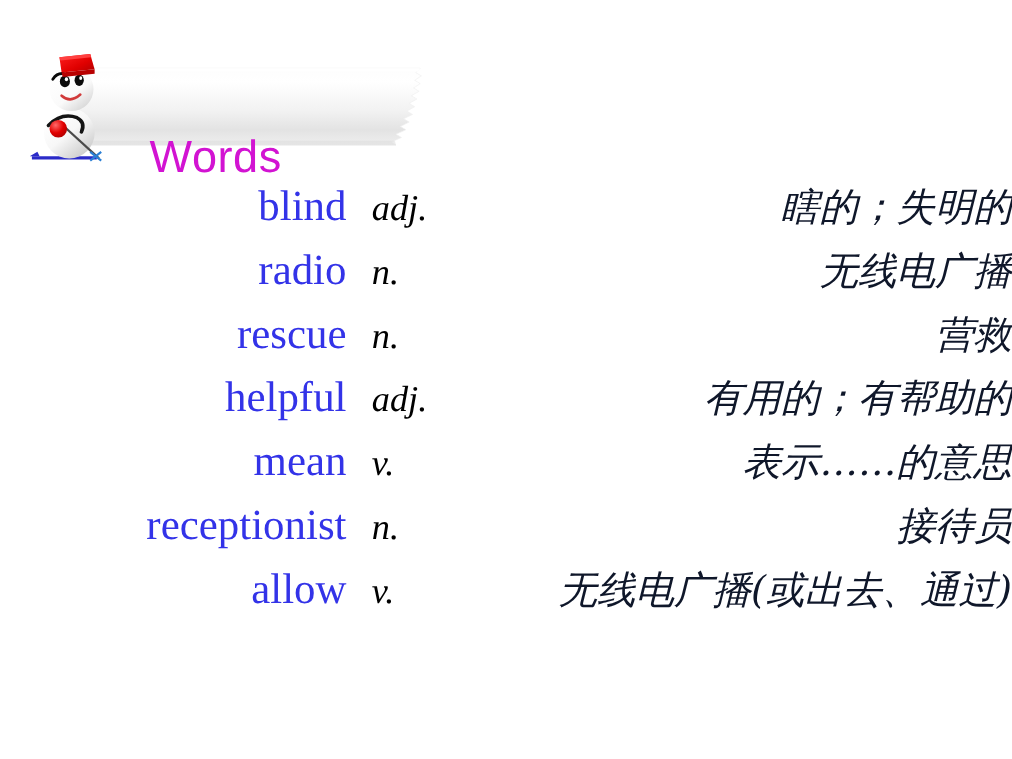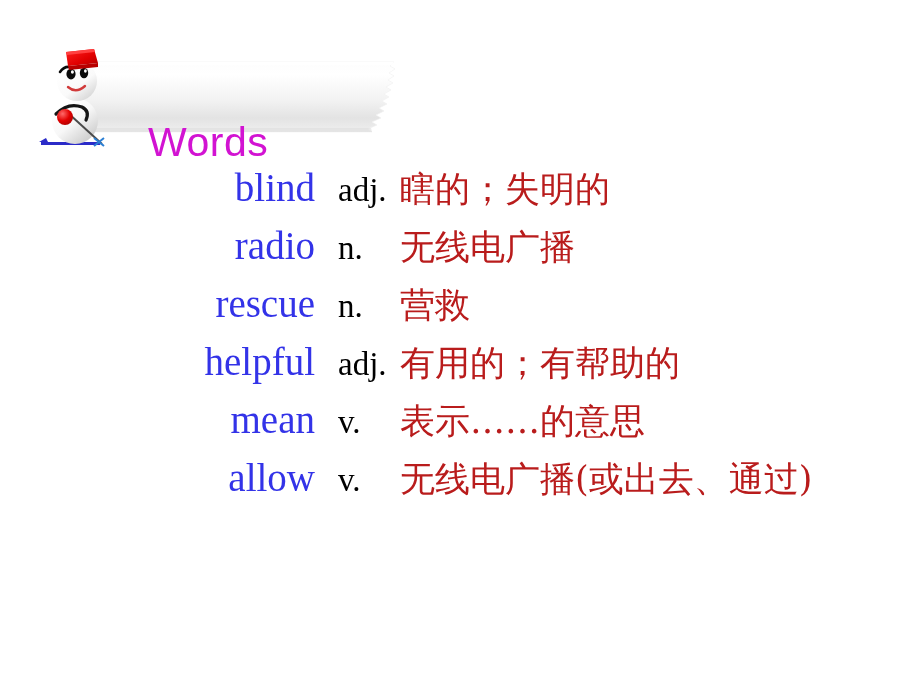--- a/index.html
+++ b/index.html
@@ -33,21 +33,21 @@
     letter-spacing: 1.5px;
     color: #e2e2e2;
     white-space: nowrap;
     z-index: 1;
     user-select: none;
   }
 
   
   .banner-wrap {
     position: absolute;
-    left: 38px;
+    left: 26px;
     top: 48px;
     width: 420px;
     height: 105px;
     z-index: 3;
   }
   .banner-svg {
     position: absolute;
     left: 0;
     top: 0;
   }
@@ -88,33 +88,35 @@
     line-height: 55px;
     white-space: nowrap;
   }
   .col-pos {
     width: 58px;
     text-align: left;
     vertical-align: baseline;
     padding: 0 0 0 23px;
     color: #000000;
     font-family: "Liberation Serif", "DejaVu Serif", serif;
+    font-style: italic;
     font-size: 33px;
     line-height: 55px;
     white-space: nowrap;
   }
   .col-def {
-    text-align: left;
+    text-align: right;
     vertical-align: baseline;
     padding: 0 0 0 4px;
-    color: #b91c1c;
+    color: #0f172a;
     font-family: "DejaVu Serif", "Liberation Serif", serif;
     font-size: 35px;
     line-height: 55px;
     white-space: nowrap;
+    font-style: italic;
   }
 </style>
 </head>
 <body>
 
 <div id="slide">
 
 
   <div class="banner-wrap">
     <svg class="banner-svg" width="420" height="105" viewBox="0 0 420 105">
@@ -216,20 +218,25 @@
         <td class="col-word">helpful</td>
         <td class="col-pos">adj.</td>
         <td class="col-def">有用的；有帮助的</td>
       </tr>
       <tr class="word-row">
         <td class="col-word">mean</td>
         <td class="col-pos">v.</td>
         <td class="col-def">表示……的意思</td>
       </tr>
       <tr class="word-row">
+        <td class="col-word">receptionist</td>
+        <td class="col-pos">n.</td>
+        <td class="col-def">接待员</td>
+      </tr>
+      <tr class="word-row">
         <td class="col-word">allow</td>
         <td class="col-pos">v.</td>
         <td class="col-def">无线电广播(或出去、通过)</td>
       </tr>
     </tbody>
   </table>
 
 </div>
 
 </body></html>

